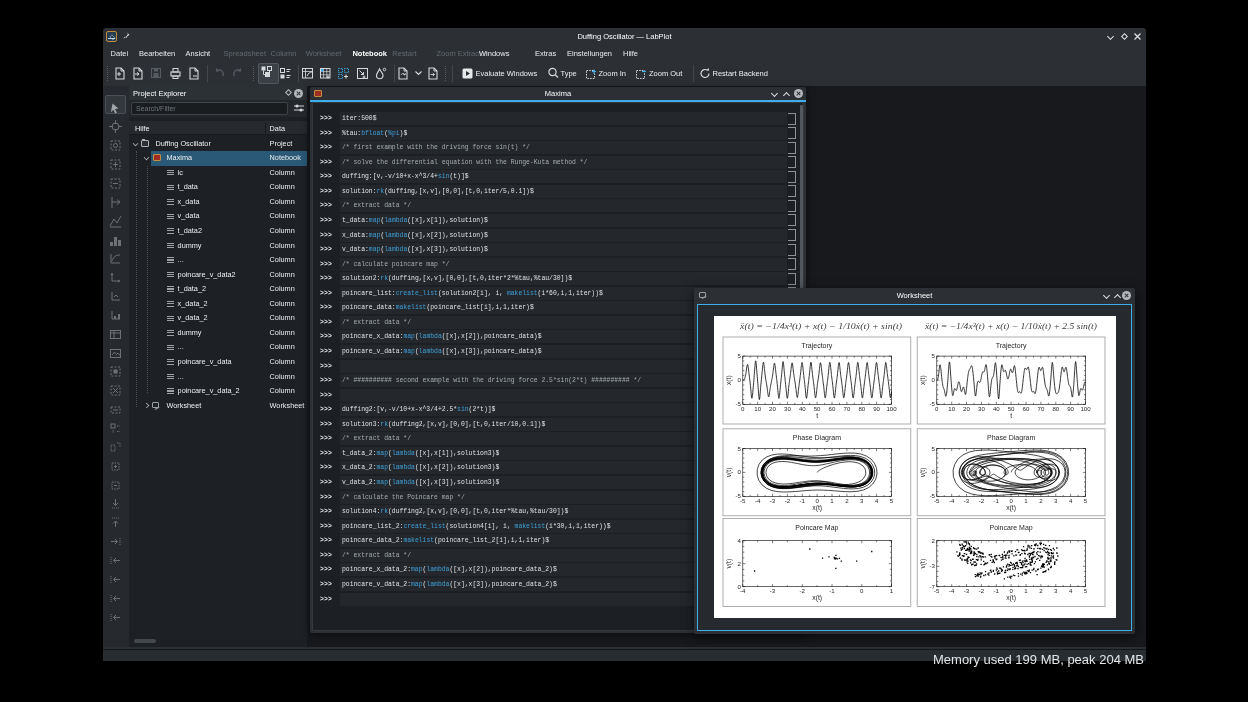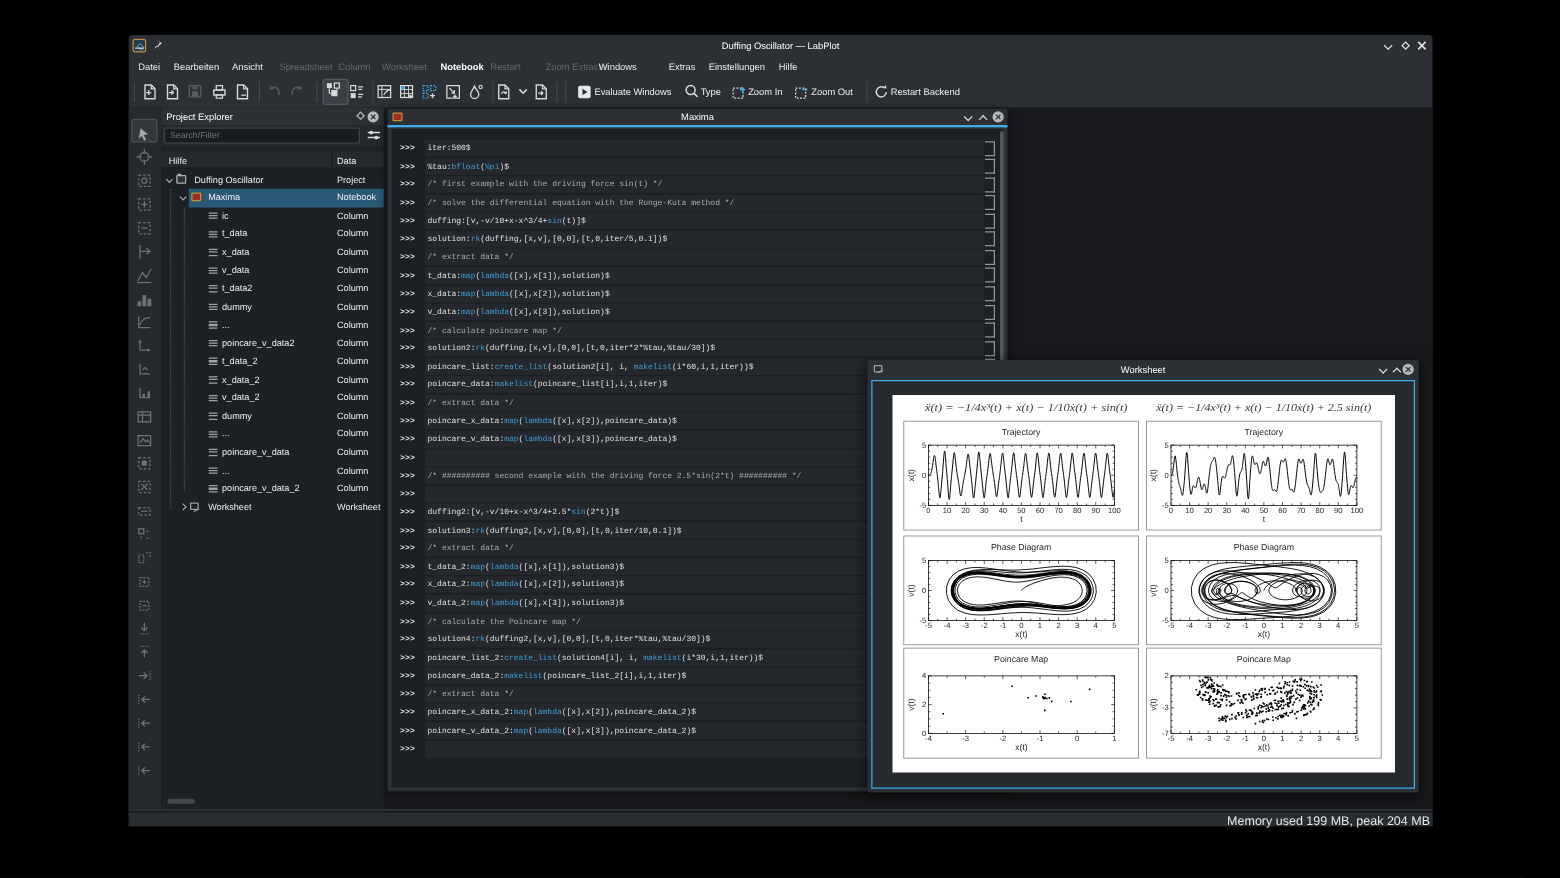--- a/index.html
+++ b/index.html
@@ -68,21 +68,21 @@
 #wsborder{position:absolute;left:3px;top:16px;width:435px;height:327px;border:1.5px solid #3daee9;background:#26292d}
 #wspage{position:absolute;left:20px;top:28px;width:402px;height:302px;background:#fff}
 .closec{position:absolute;width:9px;height:9px;background:#b4b8bb;border-radius:50%}
 .closec:before,.closec:after{content:"";position:absolute;left:1.9px;top:4.1px;width:5.2px;height:1.1px;background:#31363b}
 .closec:before{transform:rotate(45deg)}.closec:after{transform:rotate(-45deg)}
 .diam{position:absolute;width:5px;height:5px;border:1px solid #dcdee0;transform:rotate(45deg)}
 .chev{position:absolute;width:5px;height:5px;border-right:1.2px solid #dcdee0;border-bottom:1.2px solid #dcdee0}
 .chev.up{transform:rotate(-135deg)}.chev.dn{transform:rotate(45deg)}
 
 #sbar{position:absolute;left:0;top:621px;width:1043px;height:12px;background:#282d31;border-top:1px solid #131517}
-#sbar .t{position:absolute;right:2px;top:1.5px;font-size:10px;color:#e4e6e8}
+#sbar .t{position:absolute;right:2px;top:1.5px;font-size:13px;color:#e4e6e8}
 .icon-svg{position:absolute}
 </style></head>
 <body>
 <div id="win">
   <div id="tbar">
     <div id="appic"></div>
     <svg id="pin" width="10" height="10">
         <path d="M4.5 1l3 3-1.2.4-1.4 1.4L4.5 7 3 5.5l-1.7 2.6L3.9 6 5 4.4 6 3z" fill="#e8eaec"></path>
       </svg>
     <div id="ttext">Duffing Oscillator — LabPlot</div>

